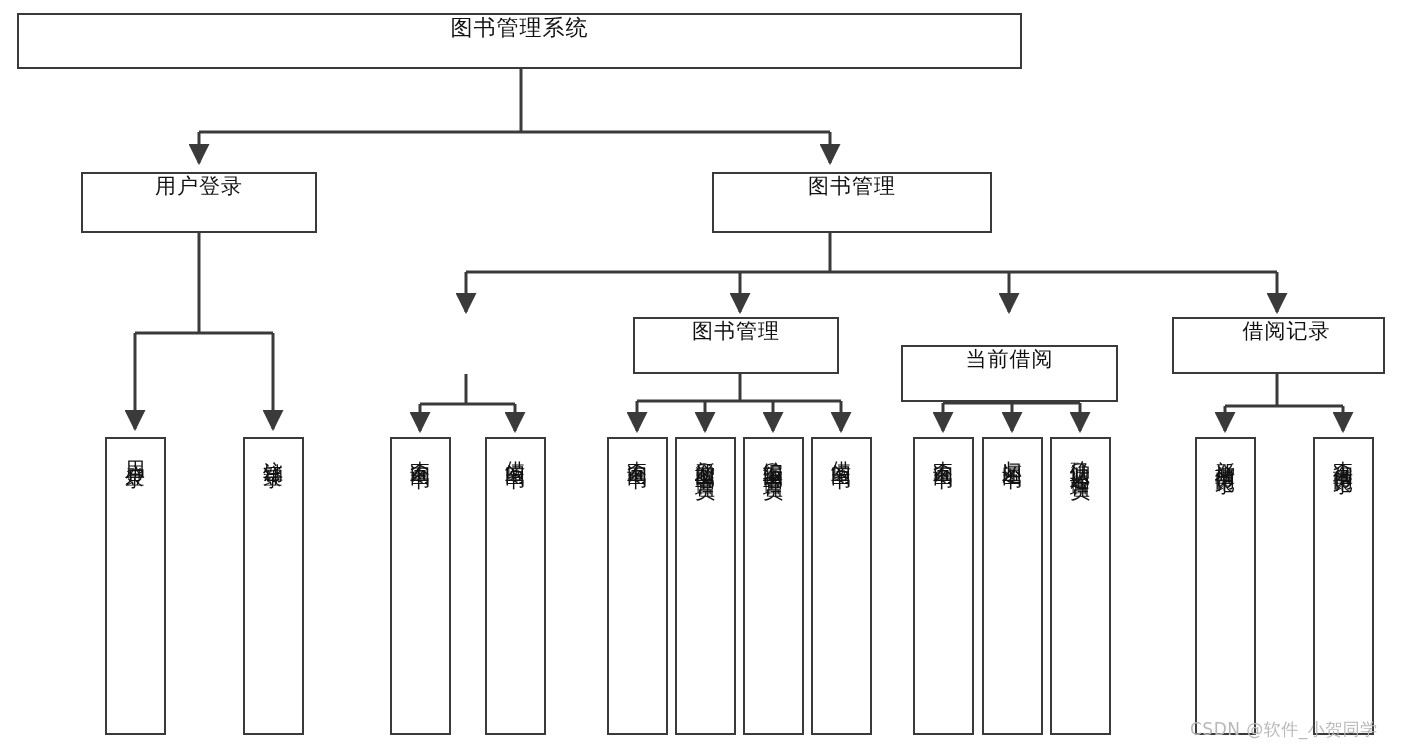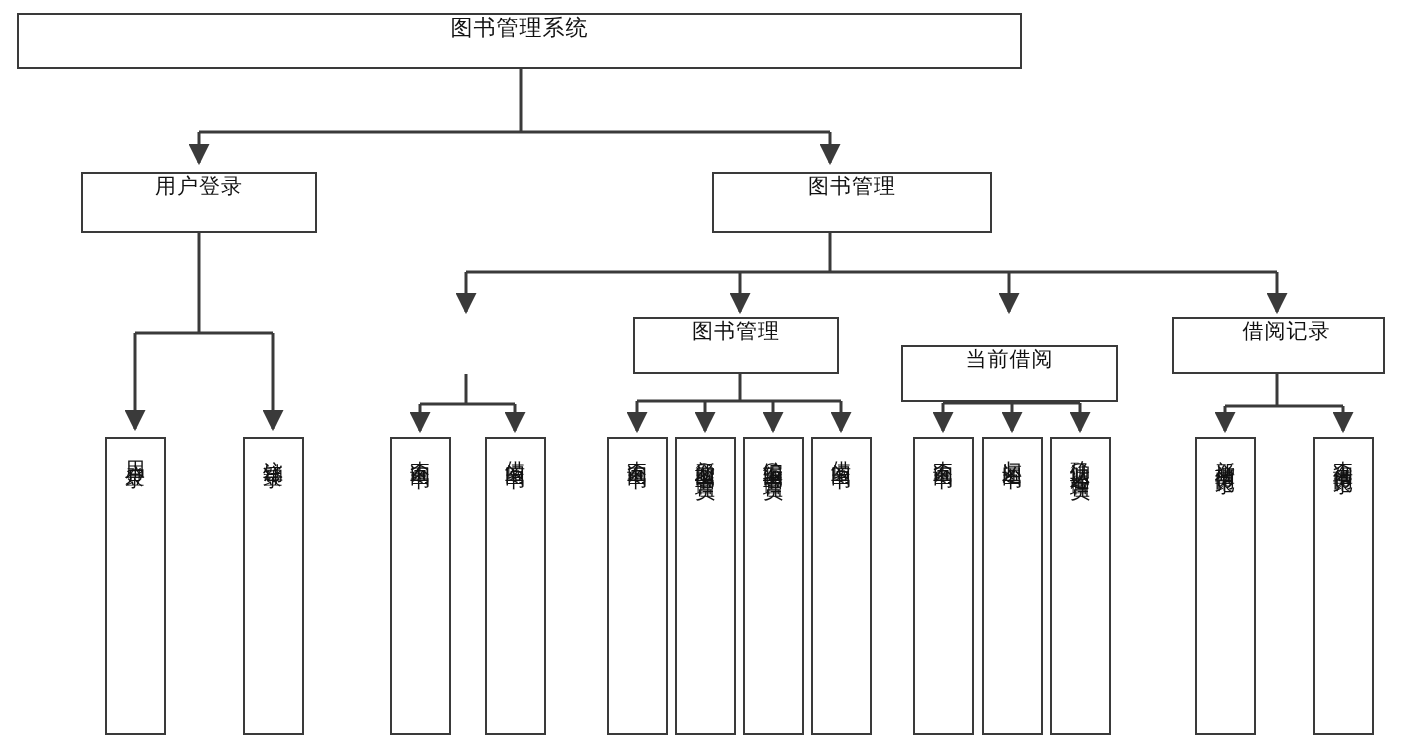--- a/index.html
+++ b/index.html
@@ -179,14 +179,15 @@
     <span class="label">确认归还（管理员）</span>
   </div>
 
   <div class="node vert" style="left:1195px;top:437px;width:61px;height:298px;">
     <span class="label">新增借阅记录</span>
   </div>
   <div class="node vert" style="left:1313px;top:437px;width:61px;height:298px;">
     <span class="label">查询借阅记录</span>
   </div>
 
+  <div class="watermark" style="left:1190px;top:718px;">CSDN @软件_小贺同学</div>
 
 </div>
 
 </body></html>

